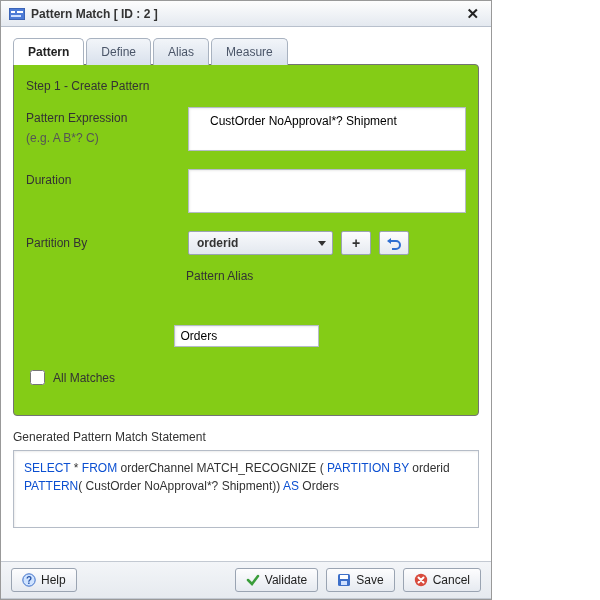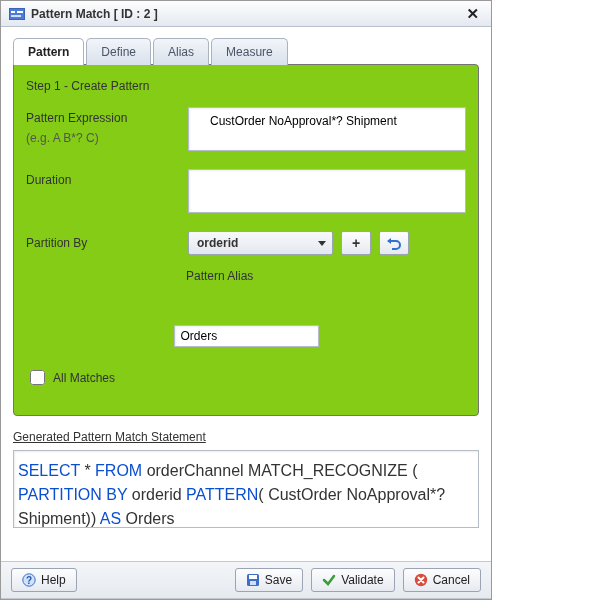--- a/index.html
+++ b/index.html
@@ -150,29 +150,28 @@
   }
   .checkbox-row {
     display: flex;
     align-items: center;
     margin-top: 4px;
   }
   .checkbox-row input { margin-right: 8px; width:15px; height:15px; }
   .gen-label {
     margin-top: 14px;
     margin-bottom: 6px;
-    text-decoration: underline;
   }
   .gen-box {
     border: 1px solid #b5bcc7;
     box-shadow: inset 1px 1px 2px rgba(0,0,0,0.08);
-    padding: 8px 4px;
+    padding: 8px 10px;
     height: 78px;
     line-height: 1.5;
-    font-size: 16px;
+    font-size: 12px;
   }
   .kw { color: #0b4fd1; }
   .buttonbar {
     border-top: 1px solid #c3c9d2;
     border-bottom: 1px solid #c3c9d2;
     background: linear-gradient(#f3f5f8, #e6eaef);
     height: 38px;
     display: flex;
     align-items: center;
     padding: 0 10px;
@@ -288,34 +287,34 @@
             <circle cx="7" cy="7" r="6.2" fill="#cfe3ff" stroke="#3d6fc9"></circle>
             <text x="7" y="10.5" text-anchor="middle" font-size="10" font-weight="bold" fill="#2a55a8">?</text>
           </svg>
       </span>
       <span>Help</span>
     </div>
     <div class="spacer"></div>
     <div class="btn">
       <span class="bicon">
         <svg width="14" height="14" viewBox="0 0 14 14">
+            <path d="M2 7 L6 11 L12 3" fill="none" stroke="#3a9d3a" stroke-width="2.5" stroke-linecap="round"></path>
+          </svg>
+      </span>
+      <span>Validate</span>
+    </div>
+    <div class="btn">
+      <span class="bicon">
+        <svg width="14" height="14" viewBox="0 0 14 14">
             <rect x="1" y="1" width="12" height="12" rx="1.5" fill="#3d6fc9"></rect>
             <rect x="3" y="2" width="8" height="4" fill="#fff"></rect>
             <rect x="4" y="8" width="6" height="4" fill="#cfe0ff"></rect>
           </svg>
       </span>
       <span>Save</span>
-    </div>
-    <div class="btn">
-      <span class="bicon">
-        <svg width="14" height="14" viewBox="0 0 14 14">
-            <path d="M2 7 L6 11 L12 3" fill="none" stroke="#3a9d3a" stroke-width="2.5" stroke-linecap="round"></path>
-          </svg>
-      </span>
-      <span>Validate</span>
     </div>
     <div class="btn">
       <span class="bicon">
         <svg width="14" height="14" viewBox="0 0 14 14">
             <circle cx="7" cy="7" r="6.2" fill="#d84b3d"></circle>
             <path d="M4.5 4.5 L9.5 9.5 M9.5 4.5 L4.5 9.5" stroke="#fff" stroke-width="2" stroke-linecap="round"></path>
           </svg>
       </span>
       <span>Cancel</span>
     </div>

